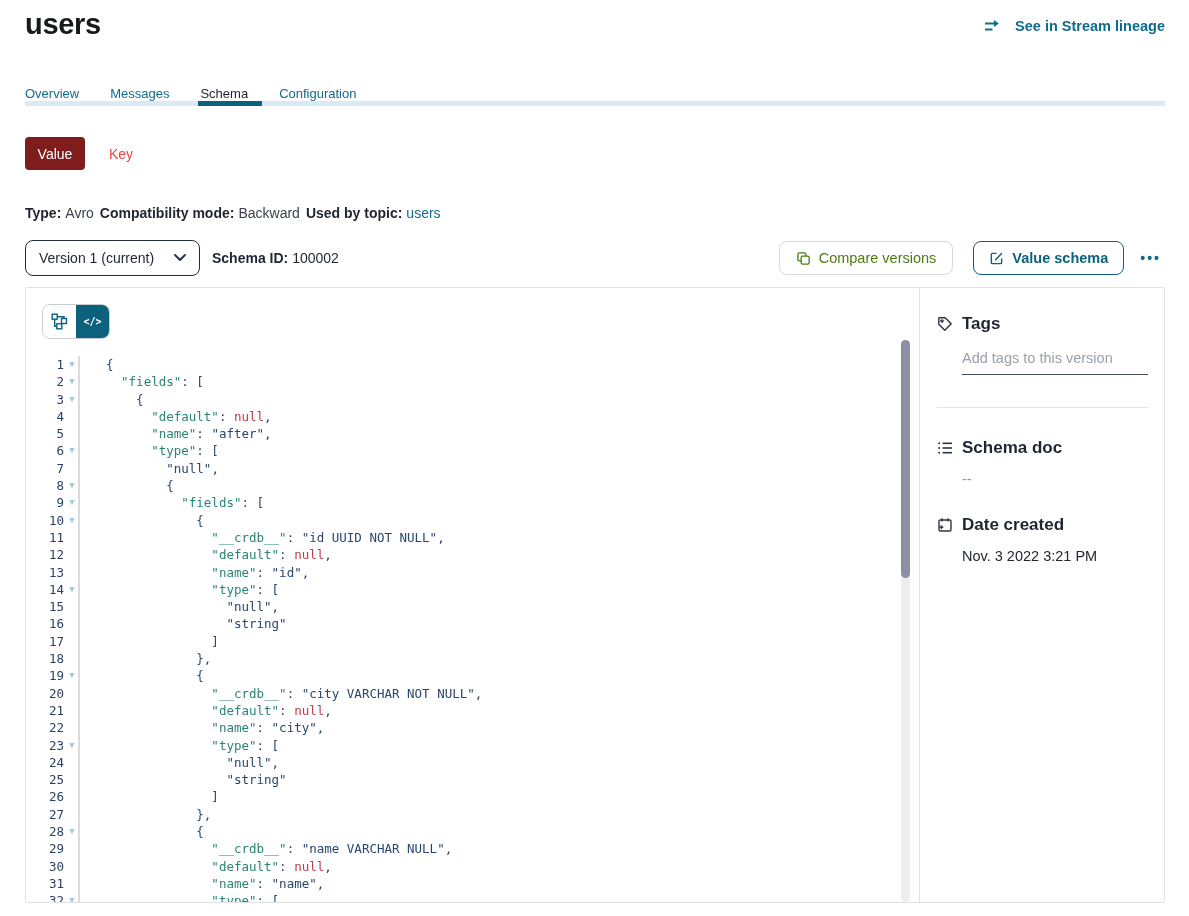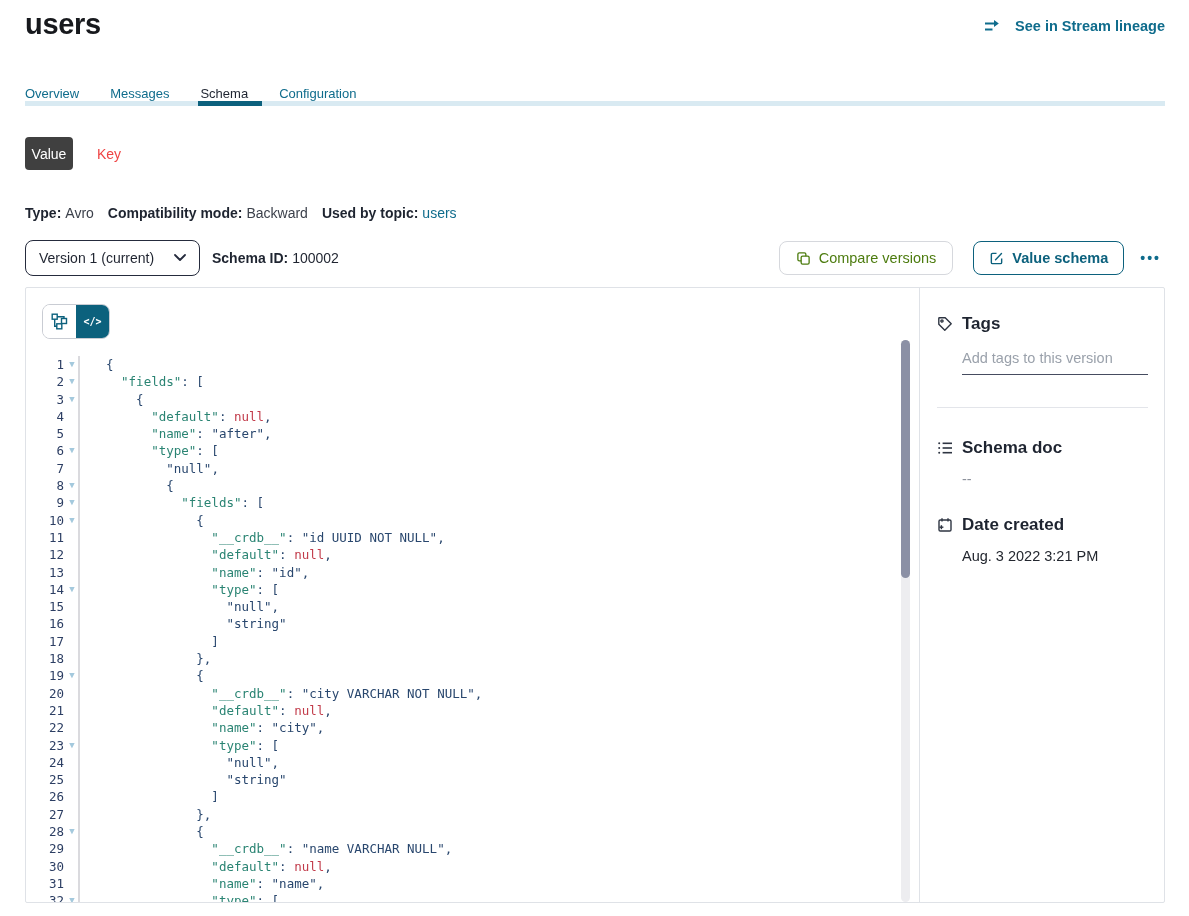--- a/index.html
+++ b/index.html
@@ -20,27 +20,27 @@
   
   .tabs-wrap { margin-top:45px; border-bottom:5px solid #d9eaf2; }
   .tabs { display:flex; gap:31px; }
   .tab { font-size:13px; font-weight:500; color:#0f6c8c; position:relative; cursor:pointer; }
   .tab.active { color:#1e2430; }
   .tab.active::after { content:""; position:absolute; left:-2px; bottom:-5px;
     width:calc(100% + 16px); height:5px; background:#0c617d; }
 
   
   .seg-row { margin-top:31px; display:flex; align-items:center; }
-  .value-btn { width:48px; height:33px; background:#404040; color:#fff; border:none;
+  .value-btn { width:60px; height:33px; background:#7f1d1d; color:#fff; border:none;
     border-radius:4px; font-size:14px; font-family:inherit; cursor:pointer; }
   .key-btn { margin-left:24px; background:none; border:none; color:#ef4444;
     font-size:14px; font-family:inherit; cursor:pointer; padding:0; }
 
   
-  .meta-row { margin-top:35px; display:flex; gap:14px; font-size:14px; align-items:baseline; }
+  .meta-row { margin-top:35px; display:flex; gap:6px; font-size:14px; align-items:baseline; }
   .meta-row b { color:#1e2430; }
   .meta-val { color:#3c414b; margin-left:4px; }
   .meta-link { color:#0f6c8c; margin-left:4px; cursor:pointer; }
 
   
   .version-row { margin-top:19px; display:flex; align-items:center; }
   .select { width:175px; height:36px; border:1px solid #252b3d; border-radius:8px;
     display:flex; align-items:center; justify-content:space-between; padding:0 13px;
     font-size:14px; color:#1f2430; cursor:pointer; background:#fff; }
   .schema-id { margin-left:12px; font-size:14px; }
@@ -403,18 +403,18 @@
             <svg width="16" height="16" viewBox="0 0 16 16" fill="none" stroke="currentColor" stroke-width="1.4">
               <rect x="2" y="3" width="12" height="11" rx="1.3"></rect>
               <line x1="5" y1="1.3" x2="5" y2="4.6"></line>
               <line x1="11" y1="1.3" x2="11" y2="4.6"></line>
               <line x1="2.4" y1="10.2" x2="6.4" y2="10.2"></line>
               <line x1="4.4" y1="8.2" x2="4.4" y2="12.2"></line>
             </svg>
           </span>
           <span>Date created</span>
         </div>
-        <div class="side-value">Aug. 3 2022 3:21 PM</div>
+        <div class="side-value">Nov. 3 2022 3:21 PM</div>
       </div>
 
     </div>
   </div>
 </div>
 
 </body></html>

